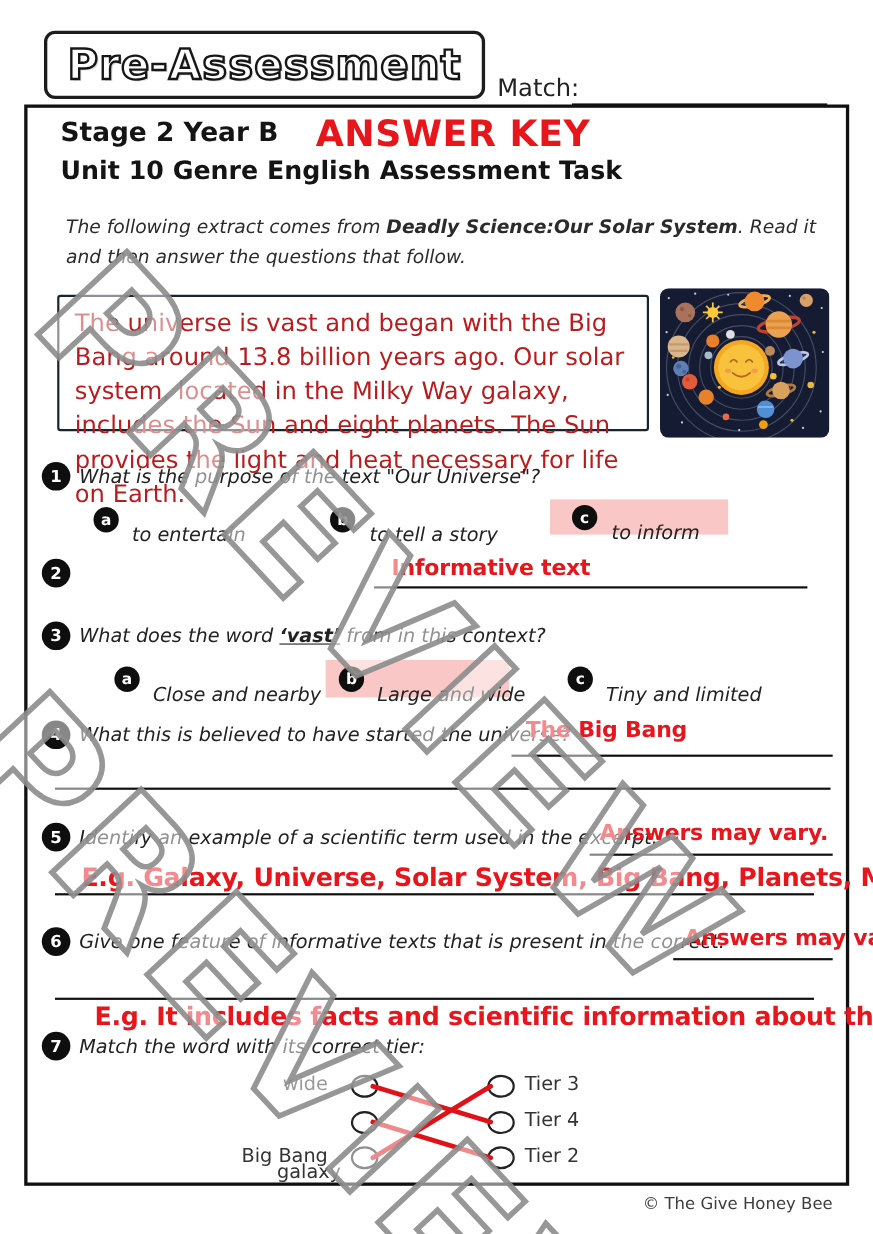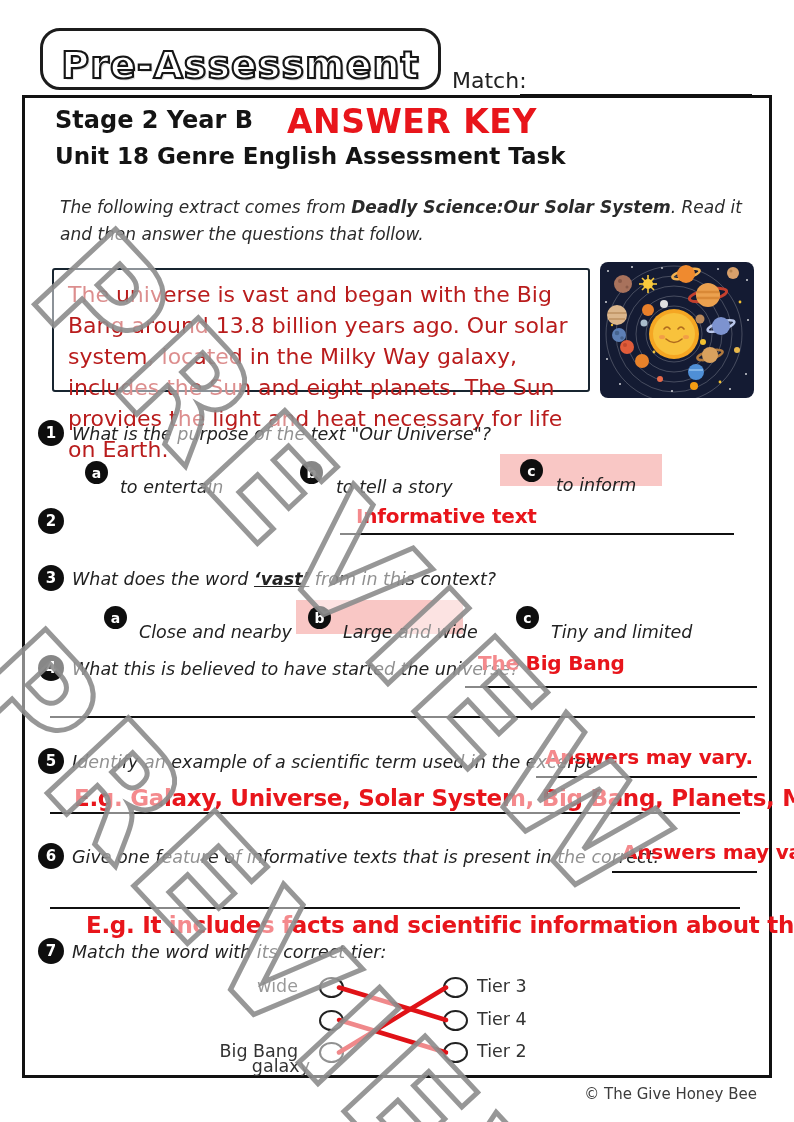--- a/index.html
+++ b/index.html
@@ -2,21 +2,21 @@
 <html><head>
 <meta charset="utf-8">
 <style>
   html,body{margin:0;padding:0;background:#ffffff;}
   .sheet{position:relative;width:794px;height:1122px;background:#ffffff;overflow:hidden;
          font-family:"DejaVu Sans","Liberation Sans",sans-serif;color:#1d1d1d;}
   .abs{position:absolute;}
   
   .frame{left:22px;top:95px;width:750px;height:983px;border:3px solid #111;box-sizing:border-box;}
   .title-box{left:40px;top:28px;width:395px;height:56px;background:#fff;border:3px solid #1c1c1c;
-             border-radius:20px;display:flex;align-items:flex-end;justify-content:center;z-index:3;}
+             border-radius:10px;display:flex;align-items:center;justify-content:center;z-index:3;}
   .title-text{font-size:38px;font-weight:800;letter-spacing:1px;color:#fff;
               -webkit-text-stroke:2.2px #161616;text-shadow:2px 2px 0 rgba(0,0,0,.12);white-space:nowrap;}
   .name-label{left:452px;top:68px;font-size:22px;color:#222;}
   .name-line{left:520px;top:94px;width:232px;border-top:2.5px solid #111;}
   .stage{left:55px;top:106px;font-size:24px;font-weight:700;color:#141414;}
   .answerkey{left:287px;top:102px;font-size:33px;font-weight:800;color:#e8151b;letter-spacing:.5px;}
   .unit{left:55px;top:143px;font-size:23px;font-weight:700;color:#141414;}
   .intro{left:60px;top:194px;width:700px;font-size:17px;font-style:italic;line-height:1.6;color:#2b2b2b;}
   .intro b{font-weight:700;}
   .excerpt-box{left:52px;top:268px;width:538px;height:124px;border:2.5px solid #182530;border-radius:3px;
@@ -50,21 +50,21 @@
 
   <div class="abs frame" data-name="page-border"></div>
 
   <div class="abs title-box" data-name="title-banner">
     <span class="title-text" data-name="page-title">Pre-Assessment</span>
   </div>
   <div class="abs name-label" data-name="name-label">Match:</div>
   <div class="abs name-line" data-name="name-blank-line"></div>
   <div class="abs stage" data-name="stage-heading">Stage 2 Year B</div>
   <div class="abs answerkey" data-name="answer-key-heading">ANSWER KEY</div>
-  <div class="abs unit" data-name="unit-heading">Unit 18 Genre English Assessment Task</div>
+  <div class="abs unit" data-name="unit-heading">Unit 10 Genre English Assessment Task</div>
 
   <div class="abs intro" data-name="intro-paragraph"><span data-name="intro-pre">The following extract comes from </span><b data-name="intro-book-title">Deadly Science:Our Solar System</b><span data-name="intro-post">. Read it and then answer the questions that follow.</span></div>
 
   <div class="abs excerpt-box" data-name="excerpt-box">
     <span data-name="excerpt-text">The universe is vast and began with the Big Bang around 13.8 billion years ago. Our solar system, located in the Milky Way galaxy, includes the Sun and eight planets. The Sun provides the light and heat necessary for life on Earth.</span>
   </div>
 
   <svg class="abs" style="left:600px;top:262px;" width="154" height="136" viewBox="0 0 154 136" data-name="solar-system-illustration">
     <rect x="0" y="0" width="154" height="136" rx="8" fill="#141b33"></rect>
     <g fill="#ffffff" opacity=".8">

